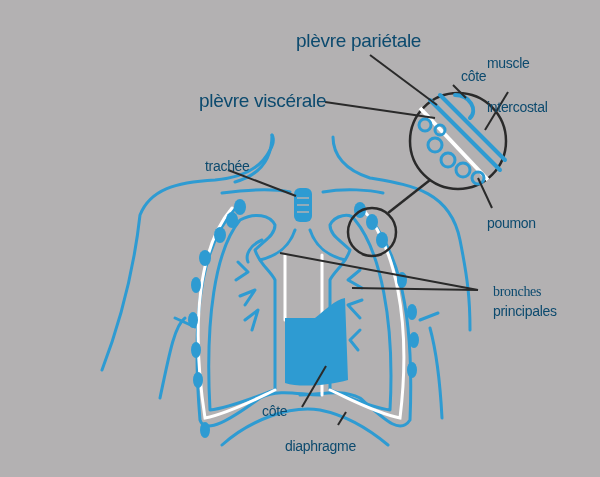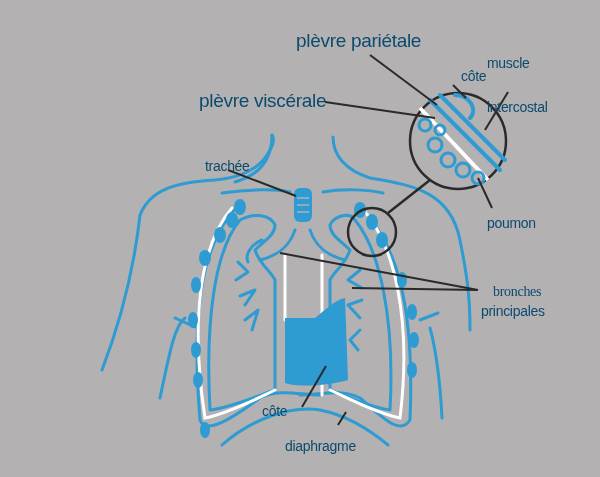--- a/index.html
+++ b/index.html
@@ -116,17 +116,17 @@
   </svg>
 
   <div class="lbl big" style="left:296px;top:30px;">plèvre pariétale</div>
   <div class="lbl big" style="left:191px;top:90px;margin-left:8px;">plèvre viscérale</div>
   <div class="lbl small" style="left:205px;top:158px;">trachée</div>
   <div class="lbl small" style="left:429px;top:68px;margin-left:32px;">côte</div>
   <div class="lbl small" style="left:487px;top:55px;">muscle</div>
   <div class="lbl small" style="left:487px;top:71px;margin-top:28px;">intercostal</div>
   <div class="lbl small" style="left:487px;top:215px;">poumon</div>
   <div class="lbl small" style="left:493px;top:284px;font-family:Liberation Serif, serif;">bronches</div>
-  <div class="lbl small" style="left:481px;top:303px;">principales</div>
+  <div class="lbl small" style="left:493px;top:303px;">principales</div>
   <div class="lbl small" style="left:262px;top:403px;">côte</div>
   <div class="lbl small" style="left:285px;top:438px;">diaphragme</div>
 
 </div>
 
 </body></html>

